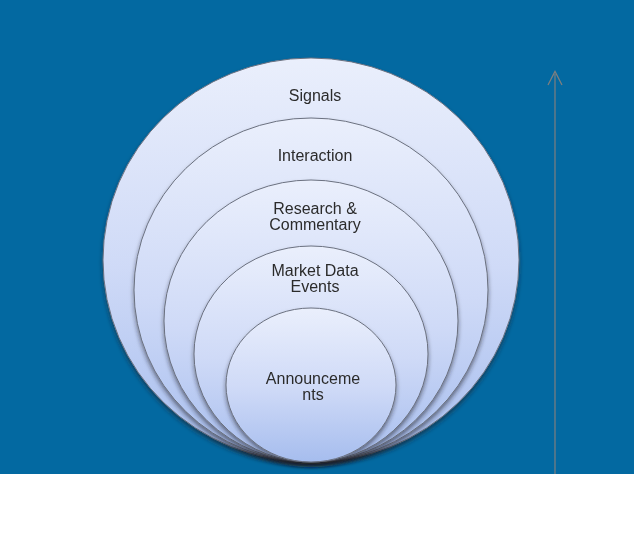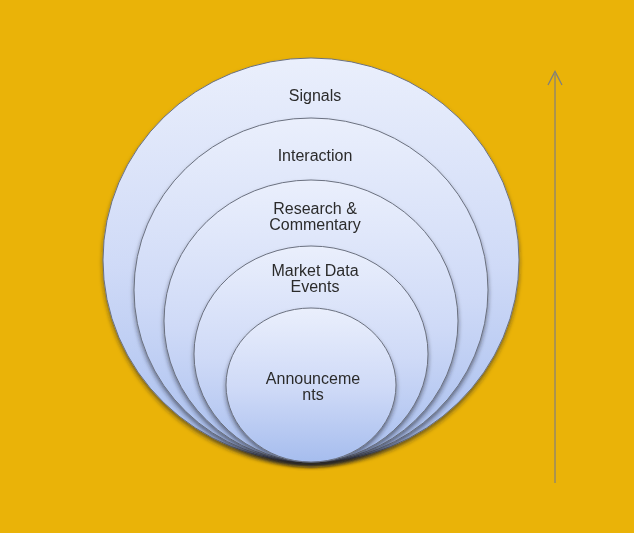--- a/index.html
+++ b/index.html
@@ -4,22 +4,22 @@
 <style>
   html, body {
     margin: 0;
     padding: 0;
     background: #ffffff;
     font-family: "Liberation Sans", sans-serif;
   }
   .stage {
     position: relative;
     width: 634px;
-    height: 533px;
-    background: #eab308;
+    height: 474px;
+    background: #0369a1;
     overflow: hidden;
   }
   .diagram-svg {
     position: absolute;
     left: 0;
     top: 0;
   }
   .ring-ellipse {
     stroke-width: 1;
   }

